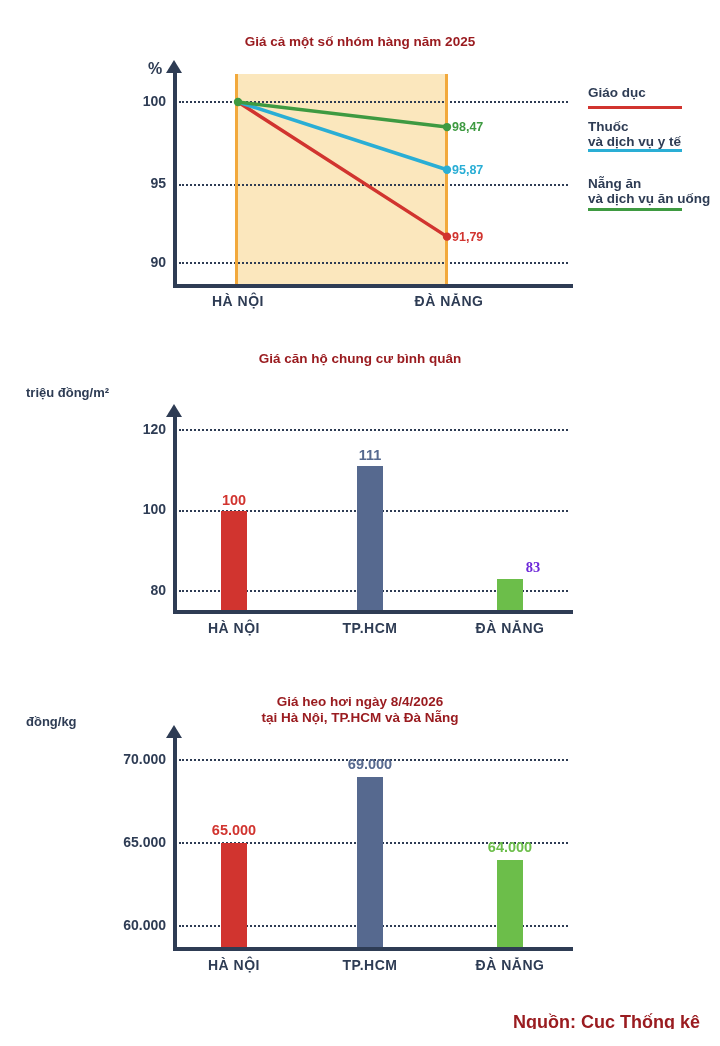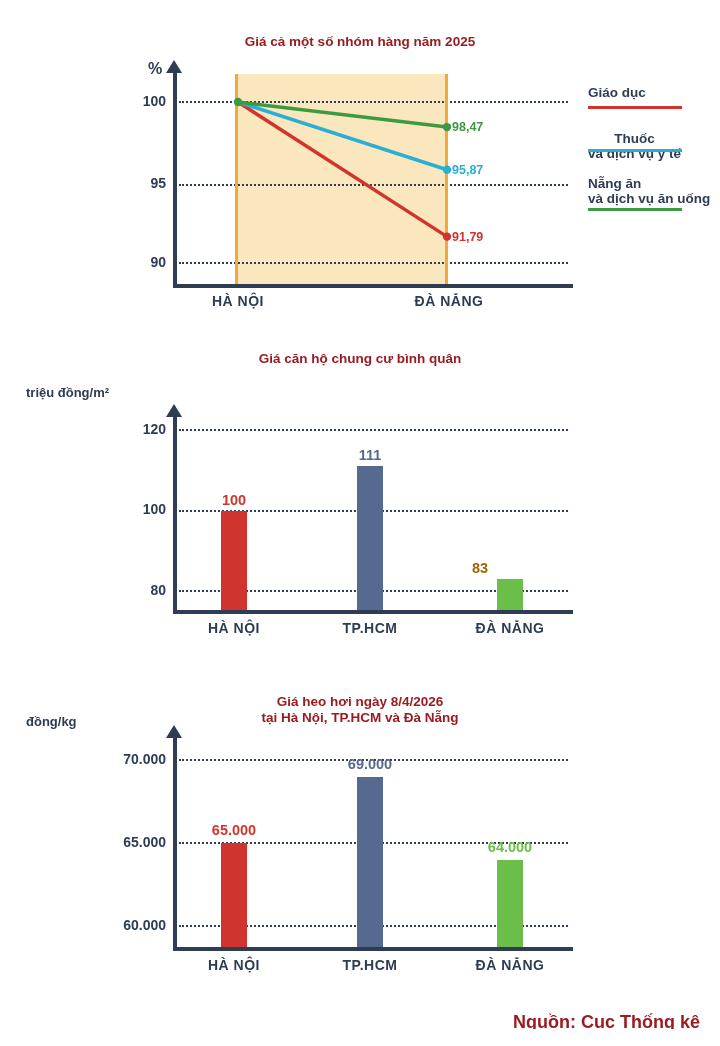--- a/index.html
+++ b/index.html
@@ -76,21 +76,21 @@
   <div class="cat" style="left:238px;top:293px;">HÀ NỘI</div>
   <div class="cat" style="left:449px;top:293px;">ĐÀ NẴNG</div>
   <div class="vlabel line-label" id="l1v0" style="top: 236.644px; color: rgb(209, 52, 47);">91,79</div>
   <div class="vlabel line-label" id="l1v1" style="top: 169.732px; color: rgb(42, 174, 213);">95,87</div>
   <div class="vlabel line-label" id="l1v2" style="top: 127.092px; color: rgb(62, 154, 65);">98,47</div>
 
   <div class="legend-item" style="top:85px;">
     <div>Giáo dục</div>
   </div>
   <div class="legend-line" style="top: 106px; background: rgb(209, 52, 47);"></div>
-  <div class="legend-item" style="top:131px;text-align:center;">
+  <div class="legend-item" style="top:119px;">
     <div>Thuốc</div>
     <div>và dịch vụ y tế</div>
   </div>
   <div class="legend-line" style="top: 149px; background: rgb(42, 174, 213);"></div>
   <div class="legend-item" style="top:176px;">
     <div>Nẵng ăn</div>
     <div>và dịch vụ ăn uống</div>
   </div>
   <div class="legend-line" style="top: 208px; background: rgb(62, 154, 65);"></div>
 
@@ -99,21 +99,21 @@
   </div>
   <div class="unit unit-right" style="top:385px;">triệu đồng/m²</div>
   <div class="tick" style="top:421px;">120</div>
   <div class="tick" style="top:501px;">100</div>
   <div class="tick" style="top:582px;">80</div>
   <div class="cat" style="left:234px;top:620px;">HÀ NỘI</div>
   <div class="cat" style="left:370px;top:620px;">TP.HCM</div>
   <div class="cat" style="left:510px;top:620px;">ĐÀ NẴNG</div>
   <div class="vlabel bar-label" id="b2v0" style="left: 234px; top: 507.5px; color: rgb(209, 52, 47);">100</div>
   <div class="vlabel bar-label" id="b2v1" style="left: 370px; top: 463.28px; color: rgb(86, 105, 143);">111</div>
-  <div class="vlabel bar-label" id="b2v2" style="left: 480px; top: 575.84px; color: #a16207;">83</div>
+  <div class="vlabel bar-label" id="b2v2" style="left: 533px; top: 575.84px; color: #6d28d9; font-family: Liberation Serif, serif;">83</div>
 
   <div class="chart-title" style="top:694px;">
     <div>Giá heo hơi ngày 8/4/2026</div>
     <div>tại Hà Nội, TP.HCM và Đà Nẵng</div>
   </div>
   <div class="unit unit-right" style="top:714px;">đồng/kg</div>
   <div class="tick" style="top:751px;">70.000</div>
   <div class="tick" style="top:834px;">65.000</div>
   <div class="tick" style="top:917px;">60.000</div>
   <div class="cat" style="left:234px;top:957px;">HÀ NỘI</div>

